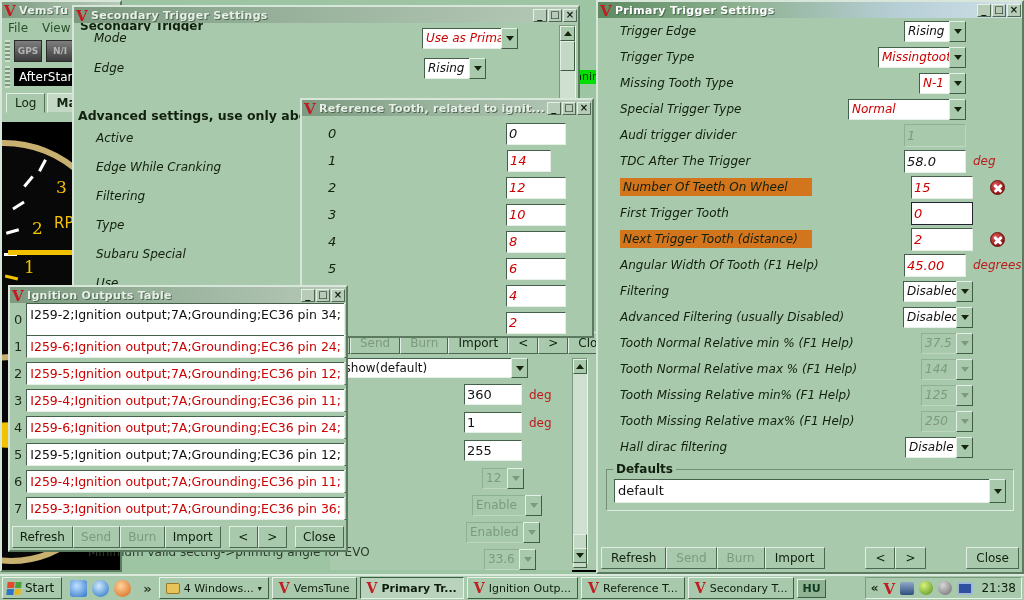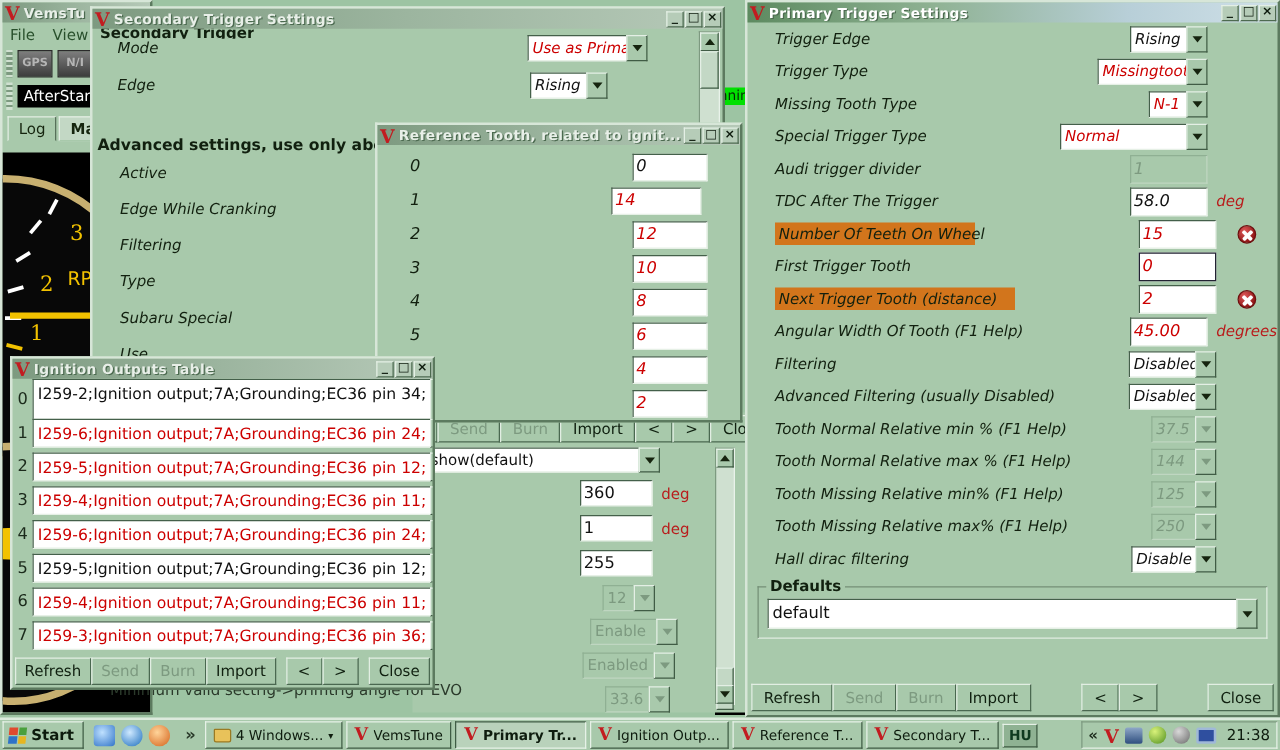--- a/index.html
+++ b/index.html
@@ -122,21 +122,21 @@
 
   
   #taskbar {
     position: absolute; left: 0; bottom: 0; width: 1024px; height: 26px;
     background: #a8c9ab; border-top: 2px solid #dcead d; border-top: 2px solid #dceadd;
     display: flex; align-items: center; padding: 0 2px; gap: 3px;
   }
   .startbtn {
     display: flex; align-items: center; gap: 4px; height: 22px; padding: 0 7px 0 4px;
     background: #a8c9ab; border: 1px solid; border-color: #e6f1e7 #3f5c44 #3f5c44 #e6f1e7;
-    font-weight: bold; font-size: 12px; color: #0c1a0c;
+    font-weight: normal; font-size: 12px; color: #0c1a0c;
   }
   .winflag { width: 14px; height: 13px; display: grid; grid-template-columns: 1fr 1fr; grid-template-rows: 1fr 1fr; gap: 1px; transform: skewX(-6deg); }
   .winflag i { display: block; }
   .winflag i:nth-child(1){background:#e04a2f}.winflag i:nth-child(2){background:#4aa03c}
   .winflag i:nth-child(3){background:#2f73c8}.winflag i:nth-child(4){background:#e6b620}
   .qlaunch { display: flex; align-items: center; gap: 5px; padding: 0 5px; }
   .qi { width: 17px; height: 17px; border-radius: 3px; }
   .chev { font-size: 13px; font-weight: bold; color: #2a3a2a; padding: 0 4px; }
   .tbtn {
     height: 22px; min-width: 74px; max-width: 116px; display: flex; align-items: center; gap: 4px;
@@ -391,21 +391,21 @@
     <div class="win-body">
       <div style="padding-top:4px">
         <div class="row" style="height:27px;padding-left:26px">
           <span class="lbl" style="font-size:13px">0</span>
           <span class="spacer"></span>
           <span class="tfield blk" style="width:60px;height:22px;line-height:20px;font-size:13px;margin-right:26px">0</span>
         </div>
         <div class="row" style="height:27px;padding-left:26px">
           <span class="lbl" style="font-size:13px">1</span>
           <span class="spacer"></span>
-          <span class="tfield" style="width:72px;height:22px;line-height:20px;font-size:13px;margin-right:31px">14</span>
+          <span class="tfield" style="width:44px;height:22px;line-height:20px;font-size:13px;margin-right:41px">14</span>
         </div>
         <div class="row" style="height:27px;padding-left:26px">
           <span class="lbl" style="font-size:13px">2</span>
           <span class="spacer"></span>
           <span class="tfield" style="width:60px;height:22px;line-height:20px;font-size:13px;margin-right:26px">12</span>
         </div>
         <div class="row" style="height:27px;padding-left:26px">
           <span class="lbl" style="font-size:13px">3</span>
           <span class="spacer"></span>
           <span class="tfield" style="width:60px;height:22px;line-height:20px;font-size:13px;margin-right:26px">10</span>
@@ -575,21 +575,21 @@
       </div>
 
       <div class="row">
         <span class="lbl">TDC After The Trigger</span>
         <span class="spacer"></span>
         <span class="tfield blk" style="width:62px;height:23px;line-height:21px;font-size:13px">58.0</span>
         <span class="unit" style="width:49px">deg</span>
       </div>
 
       <div class="row">
-        <span class="lbl hi" style="width:160px">Number Of Teeth On Wheel</span>
+        <span class="lbl hi" style="width:192px">Number Of Teeth On Wheel</span>
         <span class="spacer"></span>
         <span class="tfield" style="width:62px;height:23px;line-height:21px;font-size:13px">15</span>
         <span style="width:49px;display:flex;align-items:center;justify-content:center">
           <span class="errbadge"></span>
         </span>
       </div>
 
       <div class="row">
         <span class="lbl">First Trigger Tooth</span>
         <span class="spacer"></span>

